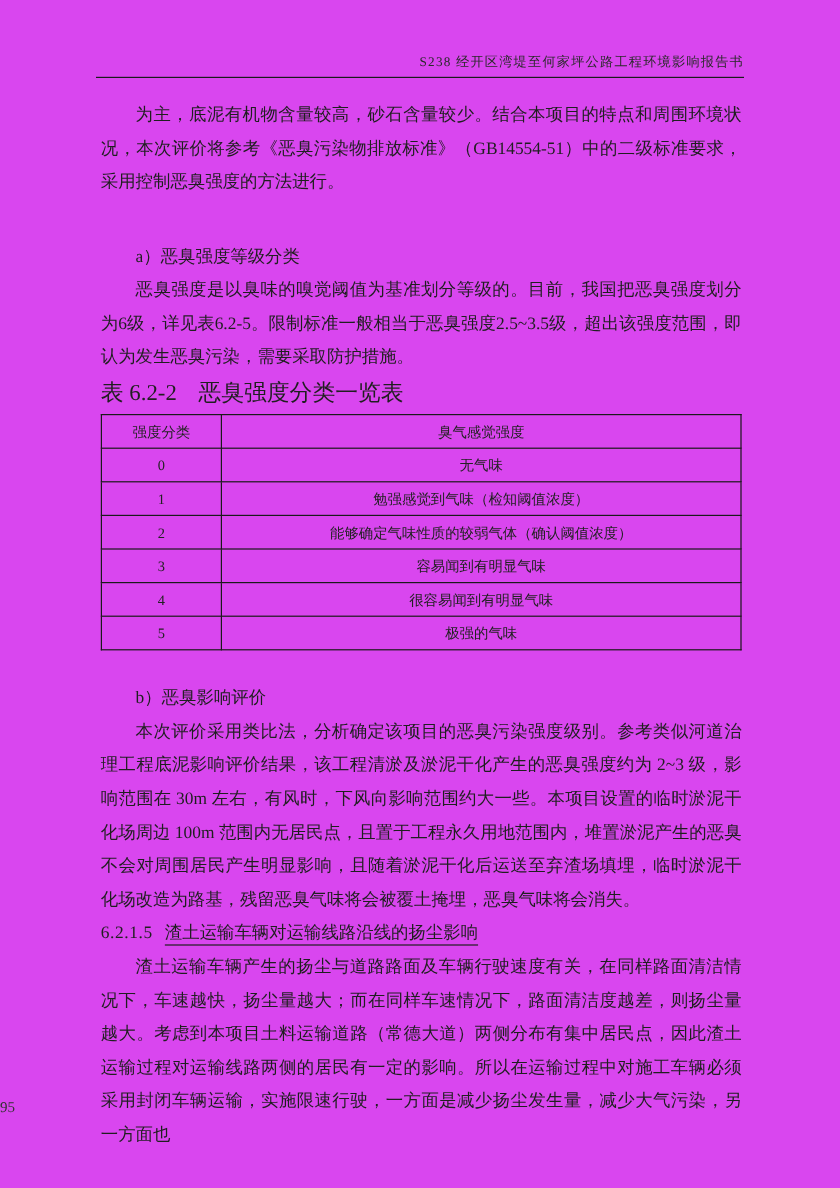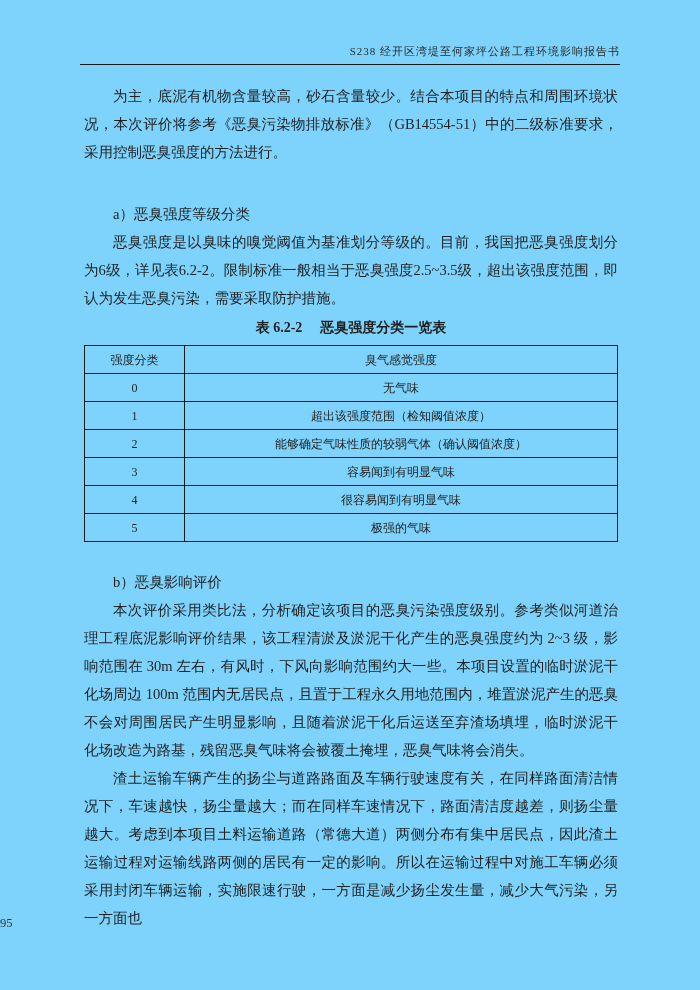--- a/index.html
+++ b/index.html
@@ -1,21 +1,21 @@
 <!DOCTYPE html>
 <html lang="zh"><head>
 <meta charset="utf-8">
 <style>
   * { margin: 0; padding: 0; box-sizing: border-box; }
   html, body { background: #e8e8e8; }
   .page {
     position: relative;
     width: 700px;
     height: 990px;
-    background: #7dd3fc;
+    background: #d946ef;
     font-family: "Liberation Serif", "DejaVu Serif", serif;
     color: #1f1f1f;
     overflow: hidden;
   }
   
   .running-header {
     position: absolute;
     top: 44px;
     left: 80px;
     right: 80px;
@@ -33,23 +33,23 @@
     left: 84px;
     width: 534px;
     font-size: 14.5px;
     line-height: 28px;
     text-align: justify;
     color: #1f1f1f;
   }
   .para { text-indent: 2em; }
   .subheading { padding-left: 2em; margin-top: 34px; }
   .table-caption {
-    text-align: center;
-    font-weight: bold;
-    font-size: 14px;
+    text-align: left;
+    font-weight: normal;
+    font-size: 19px;
     margin-top: 2px;
     margin-bottom: 3px;
     text-indent: 0;
   }
   .table-caption .cap-label { margin-right: 18px; }
   table.odor-table {
     width: 100%;
     border-collapse: collapse;
     border: 1.5px solid #1a1a1a;
     font-size: 12px;
@@ -101,41 +101,41 @@
 <div class="page">
 
   <div class="running-header">S238 经开区湾堤至何家坪公路工程环境影响报告书</div>
 
   <div class="content">
 
     <p class="para">为主，底泥有机物含量较高，砂石含量较少。结合本项目的特点和周围环境状况，本次评价将参考《恶臭污染物排放标准》（GB14554-51）中的二级标准要求，采用控制恶臭强度的方法进行。</p>
 
     <p class="subheading">a）恶臭强度等级分类</p>
 
-    <p class="para">恶臭强度是以臭味的嗅觉阈值为基准划分等级的。目前，我国把恶臭强度划分为6级，详见表6.2-2。限制标准一般相当于恶臭强度2.5~3.5级，超出该强度范围，即认为发生恶臭污染，需要采取防护措施。</p>
+    <p class="para">恶臭强度是以臭味的嗅觉阈值为基准划分等级的。目前，我国把恶臭强度划分为6级，详见表6.2-5。限制标准一般相当于恶臭强度2.5~3.5级，超出该强度范围，即认为发生恶臭污染，需要采取防护措施。</p>
 
     <p class="table-caption">
       <span class="cap-label">表 6.2-2</span><span>恶臭强度分类一览表</span>
     </p>
 
     <table class="odor-table">
       <thead>
         <tr>
           <th class="col-level">强度分类</th>
           <th>臭气感觉强度</th>
         </tr>
       </thead>
       <tbody>
         <tr>
           <td>0</td>
           <td>无气味</td>
         </tr>
         <tr>
           <td>1</td>
-          <td>超出该强度范围（检知阈值浓度）</td>
+          <td>勉强感觉到气味（检知阈值浓度）</td>
         </tr>
         <tr>
           <td>2</td>
           <td>能够确定气味性质的较弱气体（确认阈值浓度）</td>
         </tr>
         <tr>
           <td>3</td>
           <td>容易闻到有明显气味</td>
         </tr>
         <tr>
@@ -146,20 +146,23 @@
           <td>5</td>
           <td>极强的气味</td>
         </tr>
       </tbody>
     </table>
 
     <p class="subheading after-table">b）恶臭影响评价</p>
 
     <p class="para">本次评价采用类比法，分析确定该项目的恶臭污染强度级别。参考类似河道治理工程底泥影响评价结果，该工程清淤及淤泥干化产生的恶臭强度约为 2~3 级，影响范围在 30m 左右，有风时，下风向影响范围约大一些。本项目设置的临时淤泥干化场周边 100m 范围内无居民点，且置于工程永久用地范围内，堆置淤泥产生的恶臭不会对周围居民产生明显影响，且随着淤泥干化后运送至弃渣场填埋，临时淤泥干化场改造为路基，残留恶臭气味将会被覆土掩埋，恶臭气味将会消失。</p>
 
+    <p class="section-heading">
+      <span class="sec-num">6.2.1.5</span><span class="sec-title">渣土运输车辆对运输线路沿线的扬尘影响</span>
+    </p>
 
     <p class="para-underlined">渣土运输车辆产生的扬尘与道路路面及车辆行驶速度有关，在同样路面清洁情况下，车速越快，扬尘量越大；而在同样车速情况下，路面清洁度越差，则扬尘量越大。考虑到本项目土料运输道路（常德大道）两侧分布有集中居民点，因此渣土运输过程对运输线路两侧的居民有一定的影响。所以在运输过程中对施工车辆必须采用封闭车辆运输，实施限速行驶，一方面是减少扬尘发生量，减少大气污染，另一方面也</p>
 
   </div>
 
   <div class="page-number">95</div>
 
 </div>
 
 </body></html>

